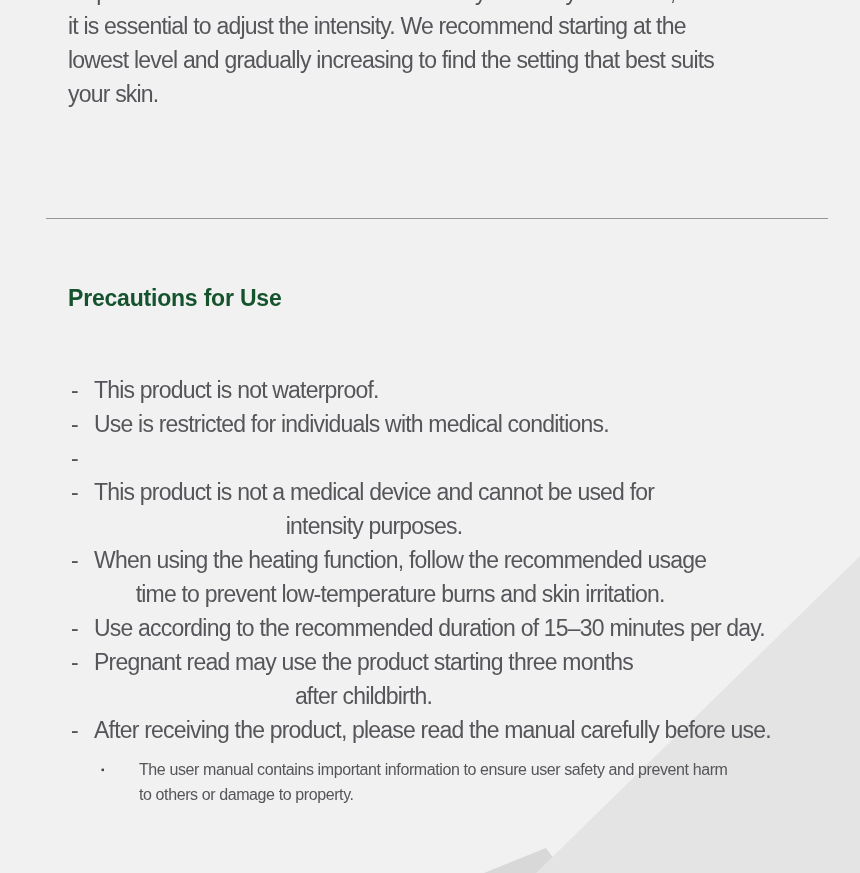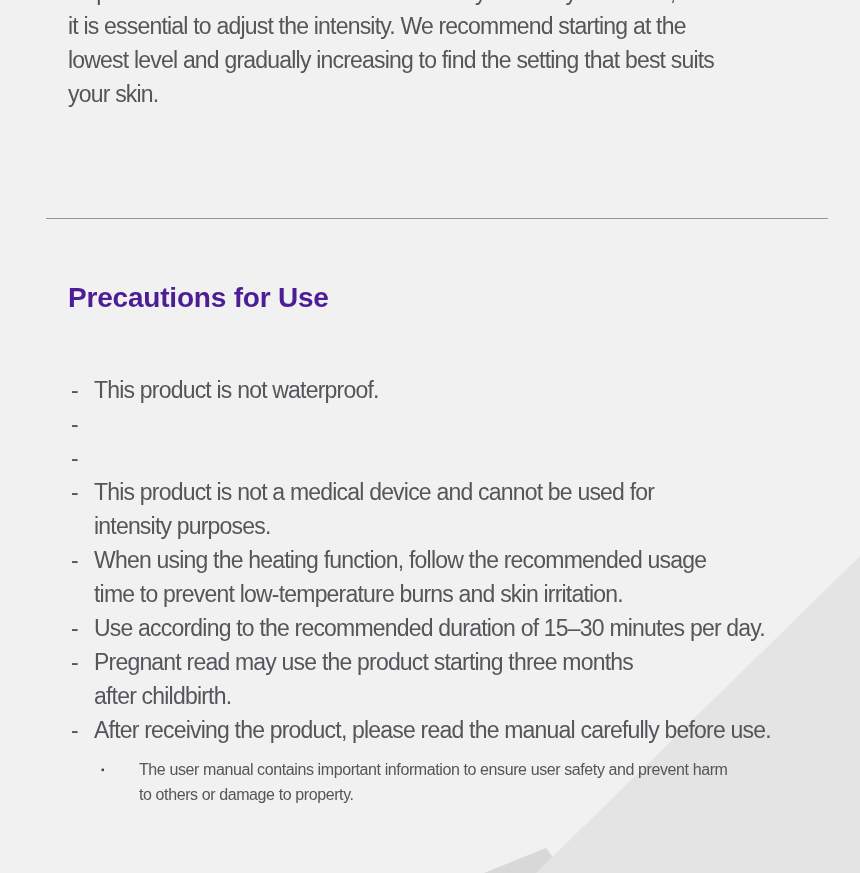--- a/index.html
+++ b/index.html
@@ -39,44 +39,45 @@
     color: #55555a;
   }
   .divider {
     margin: 107px -18px 0 -22px;
     border: none;
     border-top: 1px solid #969696;
     height: 0;
   }
   .section-title {
     margin: 63px 0 0 0;
-    font-size: 28px;
+    font-size: 23px;
     line-height: 32px;
     font-weight: 600;
     letter-spacing: -0.2px;
-    color: #4c1d95;
+    color: #14532d;
   }
   .precautions-list {
     margin-top: 59px;
     font-size: 23px;
     line-height: 34px;
     letter-spacing: -0.8px;
   }
   .list-item {
     display: flex;
     align-items: flex-start;
   }
   .dash-bullet {
     flex: none;
     width: 26px;
     padding-left: 3px;
     box-sizing: border-box;
   }
   .item-text {
     white-space: pre-line;
+    text-align: center;
   }
   .note-item {
     display: flex;
     align-items: flex-start;
     margin: 10px 0 0 33px;
     font-size: 16px;
     line-height: 25px;
     letter-spacing: -0.4px;
   }
   .square-bullet {
@@ -114,20 +115,21 @@
 
     <div class="precautions-list">
 
       <div class="list-item">
         <span class="dash-bullet">-</span>
         <span class="item-text">This product is not waterproof.</span>
       </div>
 
       <div class="list-item">
         <span class="dash-bullet">-</span>
+        <span class="item-text">Use is restricted for individuals with medical conditions.</span>
       </div>
 
       <div class="list-item">
         <span class="dash-bullet">-</span>
       </div>
 
       <div class="list-item">
         <span class="dash-bullet">-</span>
         <span class="item-text">This product is not a medical device and cannot be used for
 intensity purposes.</span>

